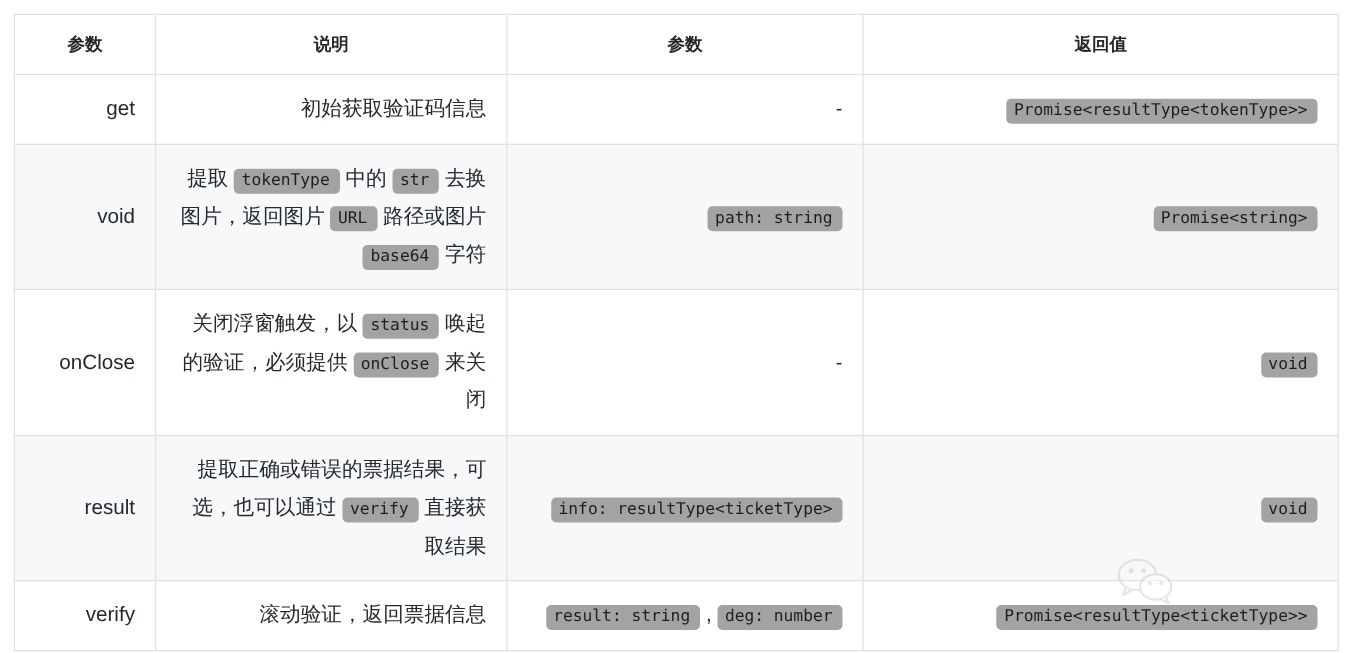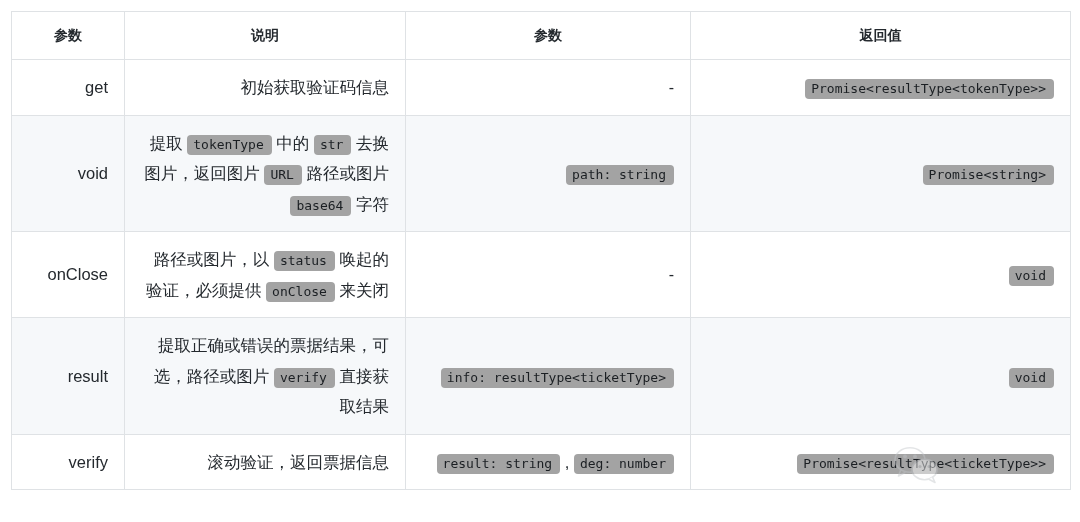--- a/index.html
+++ b/index.html
@@ -148,27 +148,27 @@
           <td><code class="wrapcode">Promise&lt;resultType&lt;tokenType&gt;&gt;</code></td>
         </tr>
         <tr class="striped">
           <td class="col-name">void</td>
           <td class="desc-cell"><span>提取 </span><code>tokenType</code><span> 中的 </span><code>str</code><span> 去换图片，返回图片 </span><code>URL</code><span> 路径或图片 </span><code>base64</code><span> 字符</span></td>
           <td><code class="wrapcode">path: string</code></td>
           <td><code class="wrapcode">Promise&lt;string&gt;</code></td>
         </tr>
         <tr>
           <td class="col-name">onClose</td>
-          <td class="desc-cell"><span>路径或图片，以 </span><code>status</code><span> 唤起的验证，必须提供 </span><code>onClose</code><span> 来关闭</span></td>
+          <td class="desc-cell"><span>关闭浮窗触发，以 </span><code>status</code><span> 唤起的验证，必须提供 </span><code>onClose</code><span> 来关闭</span></td>
           <td><span class="dash">-</span></td>
           <td><code class="wrapcode">void</code></td>
         </tr>
         <tr class="striped">
           <td class="col-name">result</td>
-          <td class="desc-cell"><span>提取正确或错误的票据结果，可选，路径或图片 </span><code>verify</code><span> 直接获取结果</span></td>
+          <td class="desc-cell"><span>提取正确或错误的票据结果，可选，也可以通过 </span><code>verify</code><span> 直接获取结果</span></td>
           <td><code class="wrapcode">info: resultType&lt;ticketType&gt;</code></td>
           <td><code class="wrapcode">void</code></td>
         </tr>
         <tr>
           <td class="col-name">verify</td>
           <td class="desc-cell"><span>滚动验证，返回票据信息</span></td>
           <td><code class="wrapcode">result: string</code><span> , </span><code class="wrapcode">deg: number</code></td>
           <td><code class="wrapcode">Promise&lt;resultType&lt;ticketType&gt;&gt;</code></td>
         </tr>
       </tbody>

